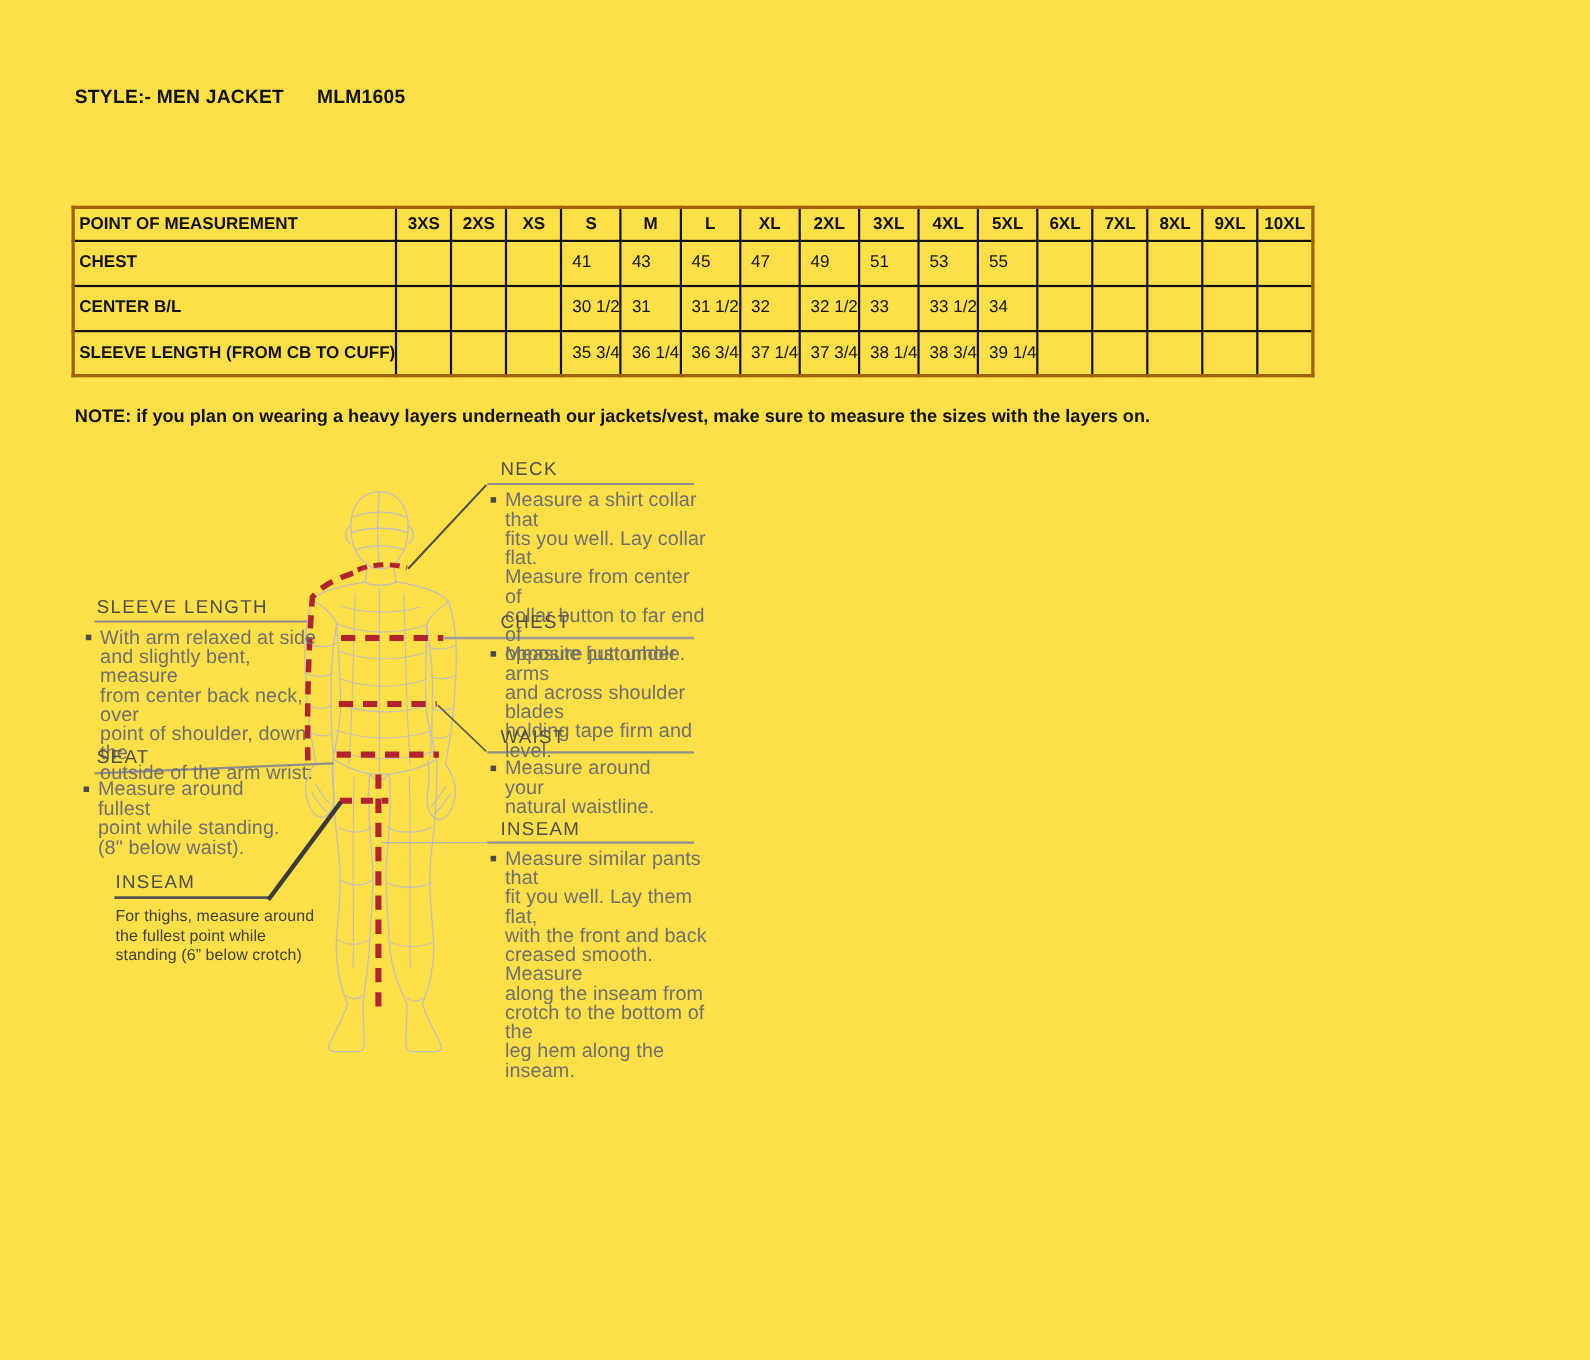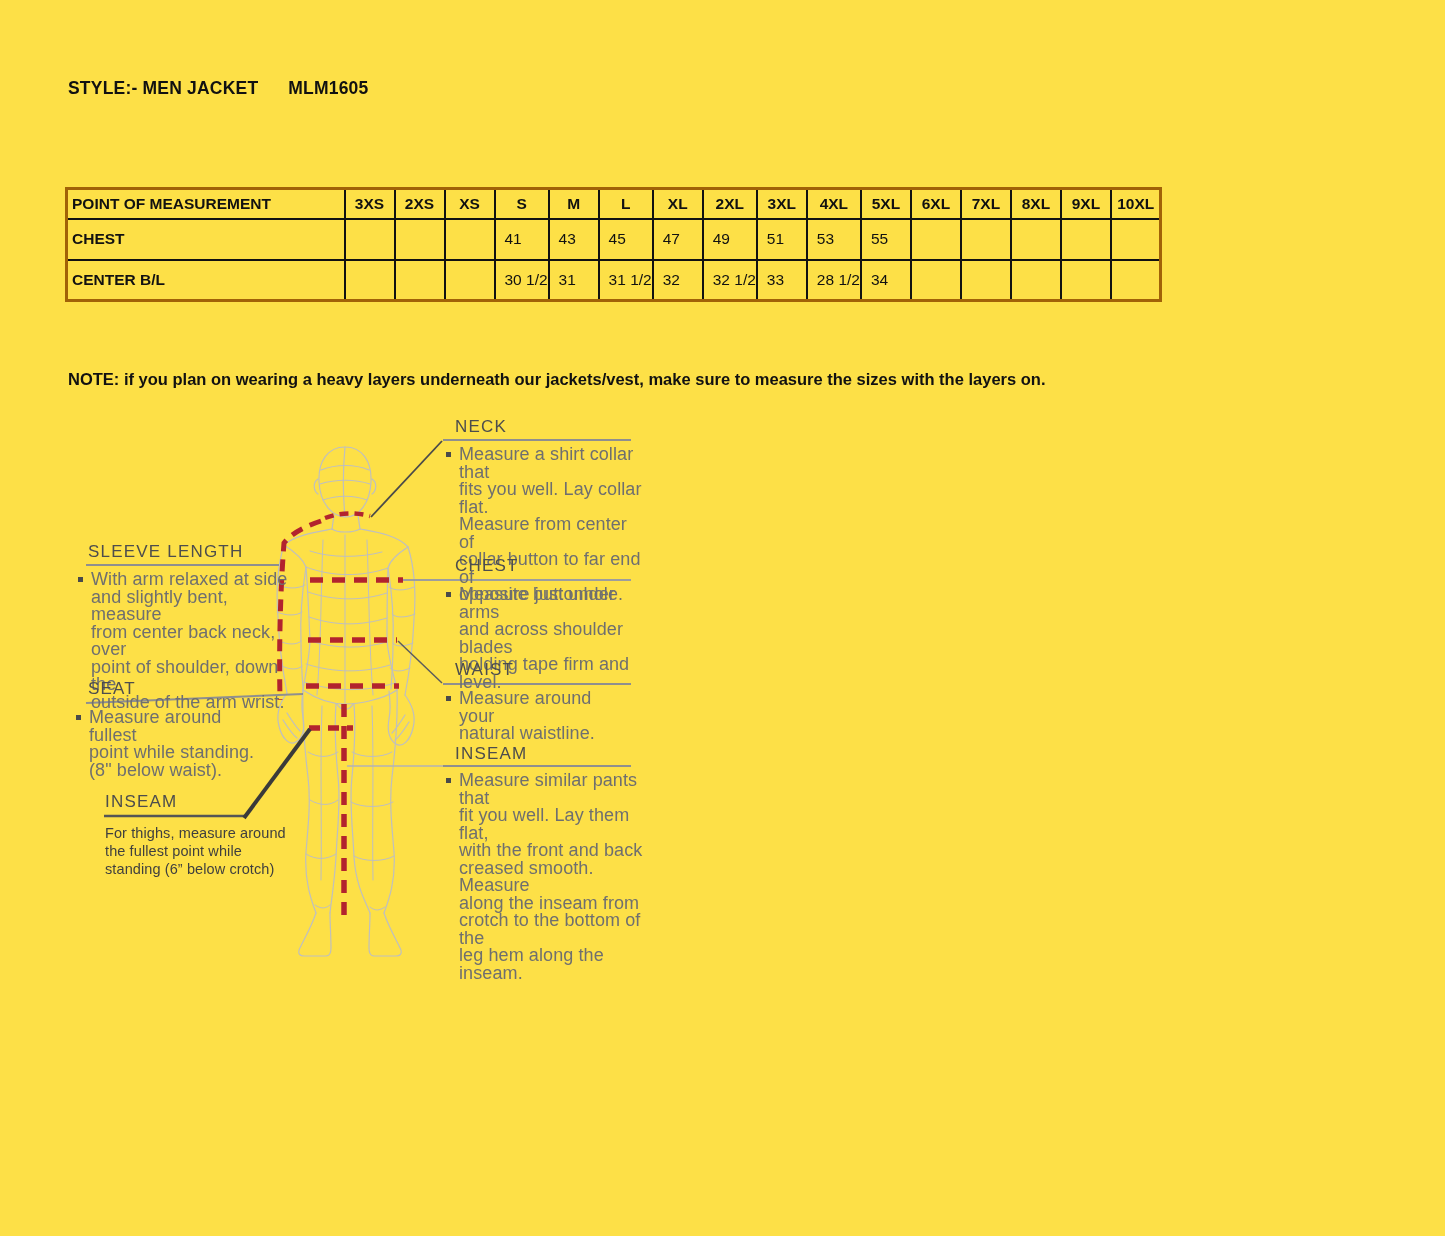--- a/index.html
+++ b/index.html
@@ -105,22 +105,41 @@
           <td class="row-label">CENTER B/L</td>
           <td class="cell-value"></td>
           <td class="cell-value"></td>
           <td class="cell-value"></td>
           <td class="cell-value">30 1/2</td>
           <td class="cell-value">31</td>
           <td class="cell-value">31 1/2</td>
           <td class="cell-value">32</td>
           <td class="cell-value">32 1/2</td>
           <td class="cell-value">33</td>
-          <td class="cell-value">28 1/2</td>
+          <td class="cell-value">33 1/2</td>
           <td class="cell-value">34</td>
+          <td class="cell-value"></td>
+          <td class="cell-value"></td>
+          <td class="cell-value"></td>
+          <td class="cell-value"></td>
+          <td class="cell-value"></td>
+        </tr>
+        <tr>
+          <td class="row-label">SLEEVE LENGTH (FROM CB TO CUFF)</td>
+          <td class="cell-value"></td>
+          <td class="cell-value"></td>
+          <td class="cell-value"></td>
+          <td class="cell-value">35 3/4</td>
+          <td class="cell-value">36 1/4</td>
+          <td class="cell-value">36 3/4</td>
+          <td class="cell-value">37 1/4</td>
+          <td class="cell-value">37 3/4</td>
+          <td class="cell-value">38 1/4</td>
+          <td class="cell-value">38 3/4</td>
+          <td class="cell-value">39 1/4</td>
           <td class="cell-value"></td>
           <td class="cell-value"></td>
           <td class="cell-value"></td>
           <td class="cell-value"></td>
           <td class="cell-value"></td>
         </tr>
       </tbody>
   </table>
 
   <div class="doc-note">NOTE: if you plan on wearing a heavy layers underneath our jackets/vest, make sure to measure the sizes with the layers on.</div>

